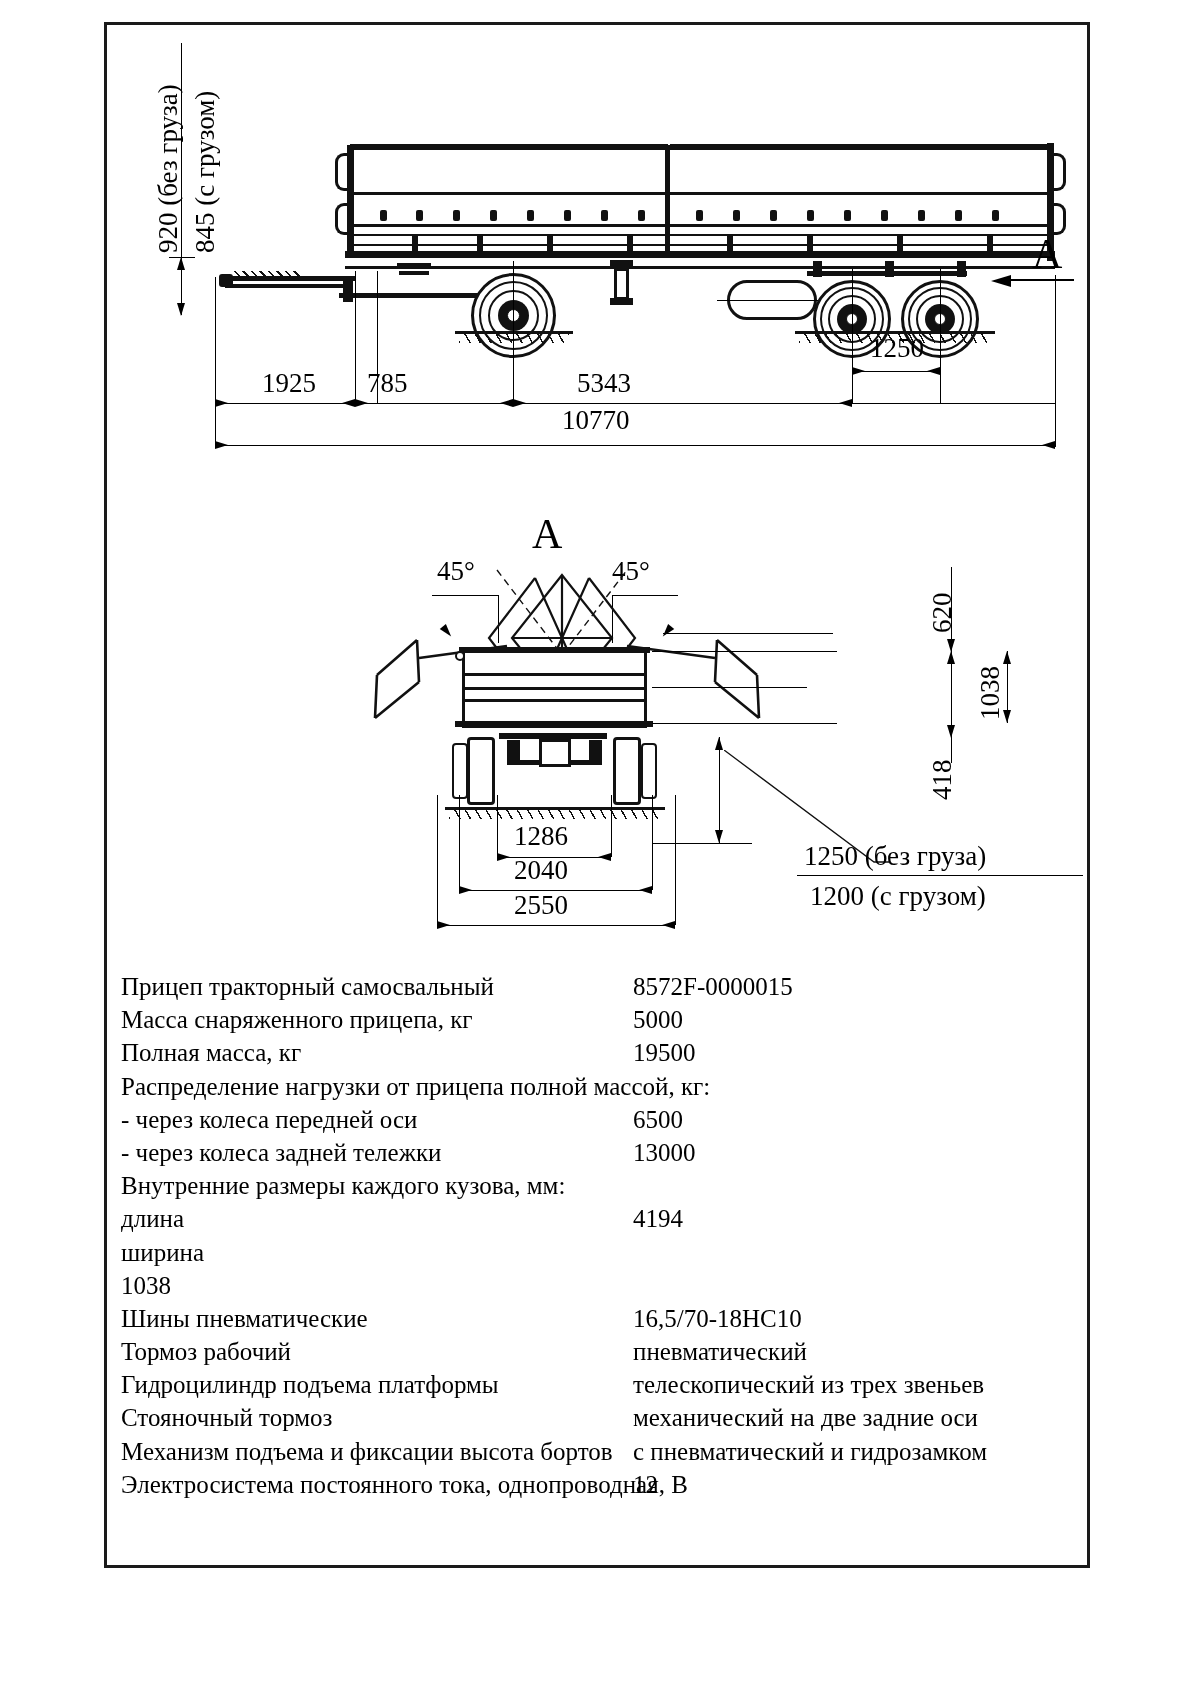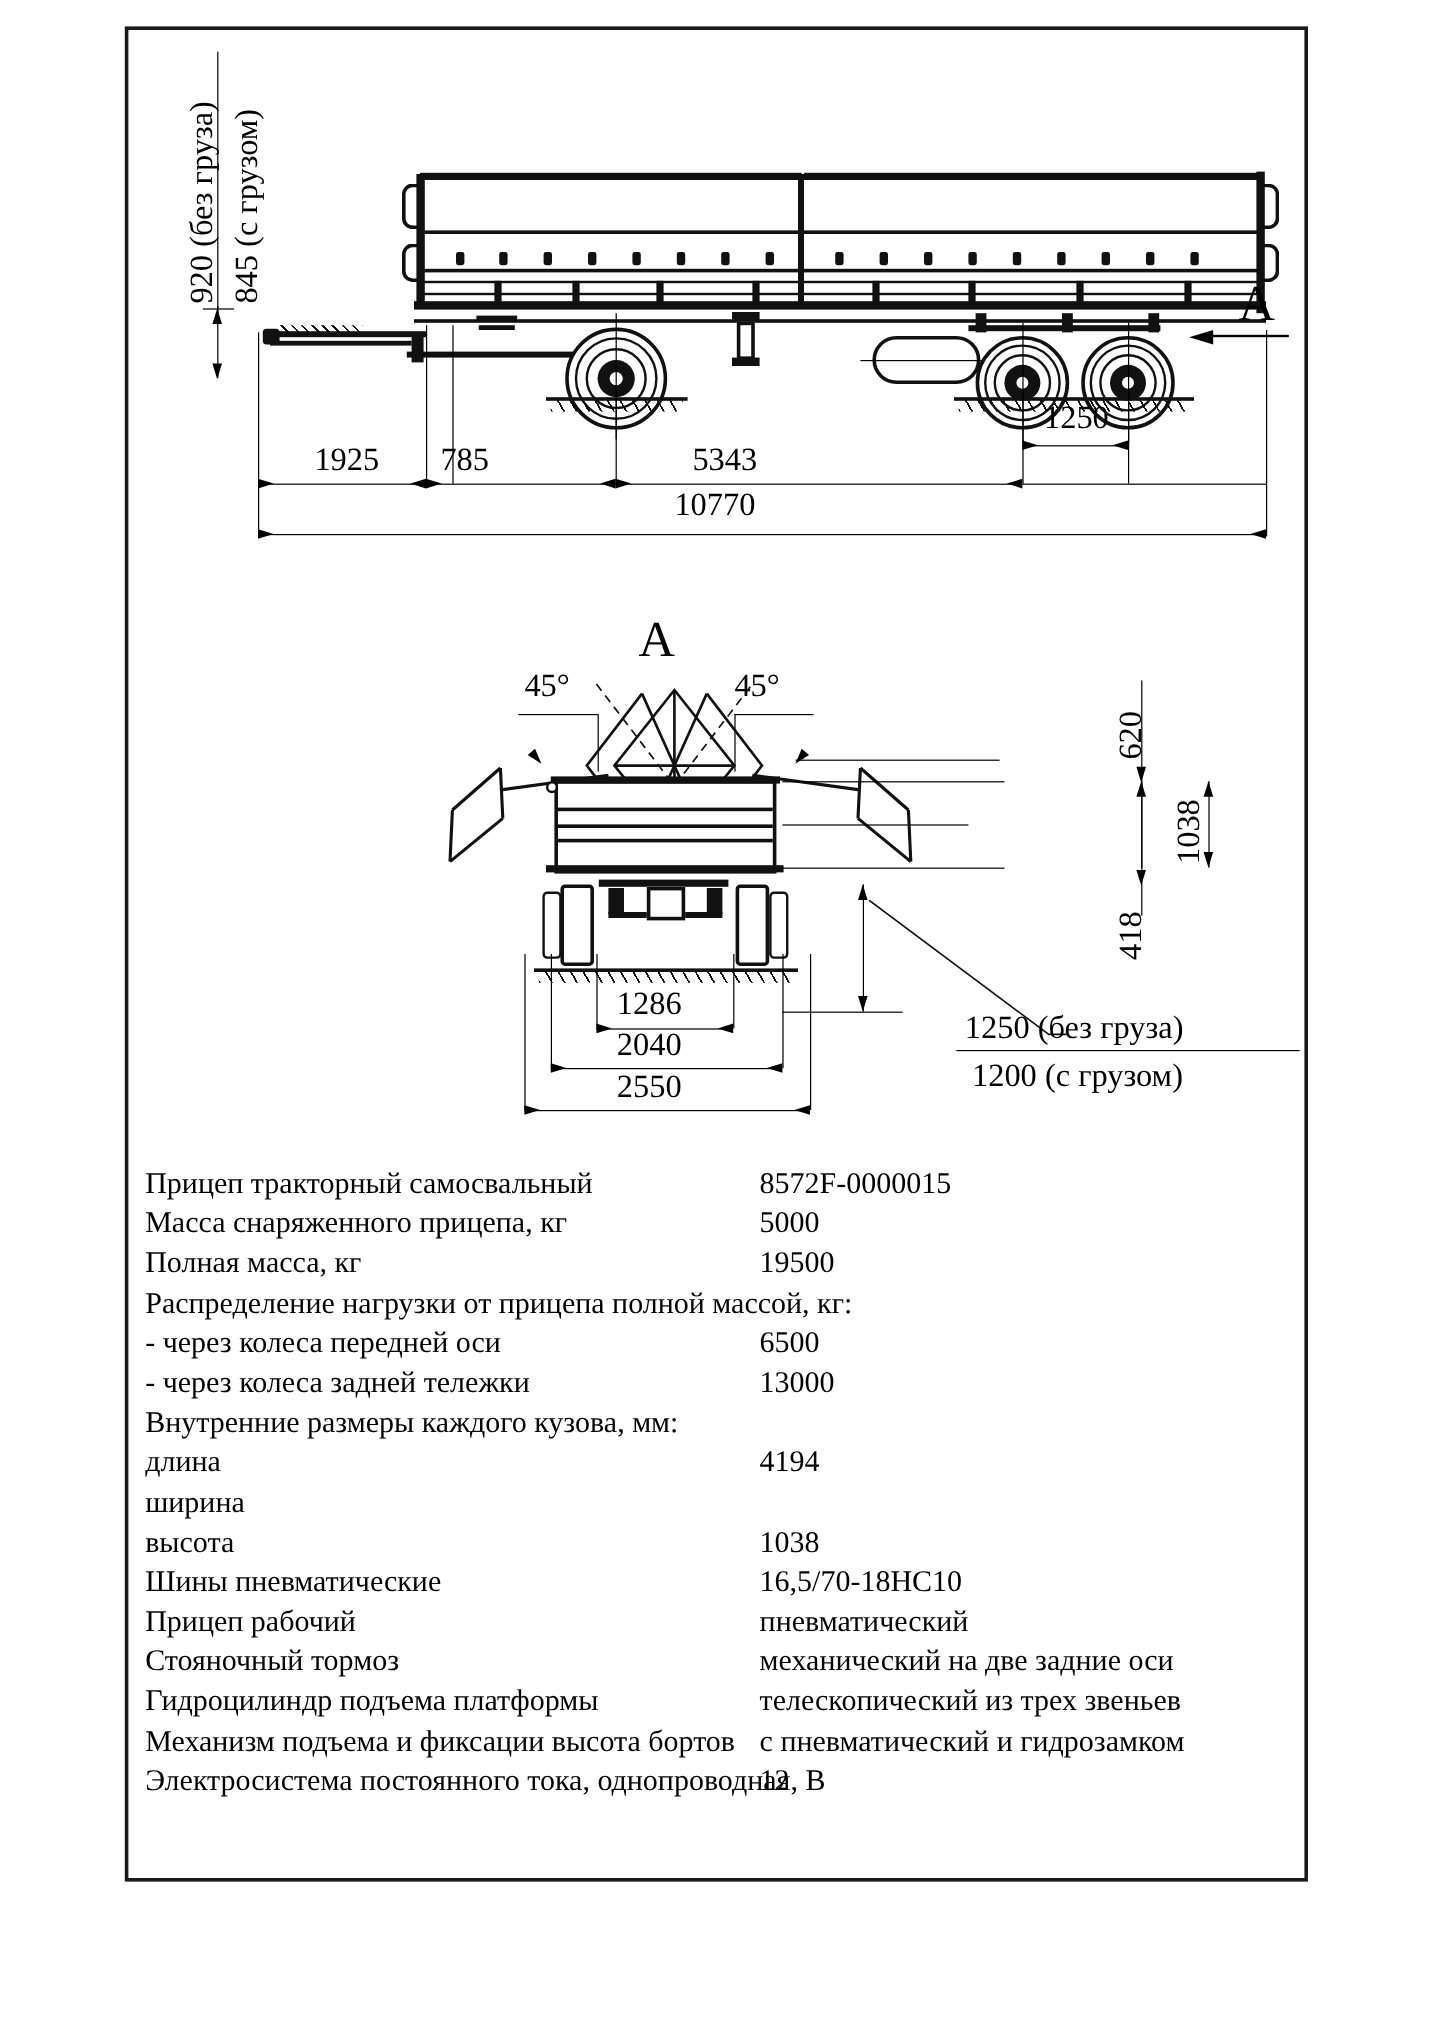--- a/index.html
+++ b/index.html
@@ -444,40 +444,39 @@
         <div class="spec-value"></div>
       </div>
       <div class="spec-row">
         <div class="spec-label">длина</div>
         <div class="spec-value">4194</div>
       </div>
       <div class="spec-row">
         <div class="spec-label">ширина</div>
       </div>
       <div class="spec-row">
-        <div class="spec-label">высота</div>
         <div class="spec-value">1038</div>
       </div>
       <div class="spec-row">
         <div class="spec-label">Шины пневматические</div>
         <div class="spec-value">16,5/70-18НС10</div>
       </div>
       <div class="spec-row">
-        <div class="spec-label">Прицеп рабочий</div>
+        <div class="spec-label">Тормоз рабочий</div>
         <div class="spec-value">пневматический</div>
+      </div>
+      <div class="spec-row">
+        <div class="spec-label">Гидроцилиндр подъема платформы</div>
+        <div class="spec-value">телескопический из трех звеньев</div>
       </div>
       <div class="spec-row">
         <div class="spec-label">Стояночный тормоз</div>
         <div class="spec-value">механический на две задние оси</div>
       </div>
       <div class="spec-row">
-        <div class="spec-label">Гидроцилиндр подъема платформы</div>
-        <div class="spec-value">телескопический из трех звеньев</div>
-      </div>
-      <div class="spec-row">
         <div class="spec-label">Механизм подъема и фиксации высота бортов</div>
         <div class="spec-value">с пневматический и гидрозамком</div>
       </div>
       <div class="spec-row">
         <div class="spec-label">Электросистема постоянного тока, однопроводная, В</div>
         <div class="spec-value">12</div>
       </div>
     </div>
 
   </div>

